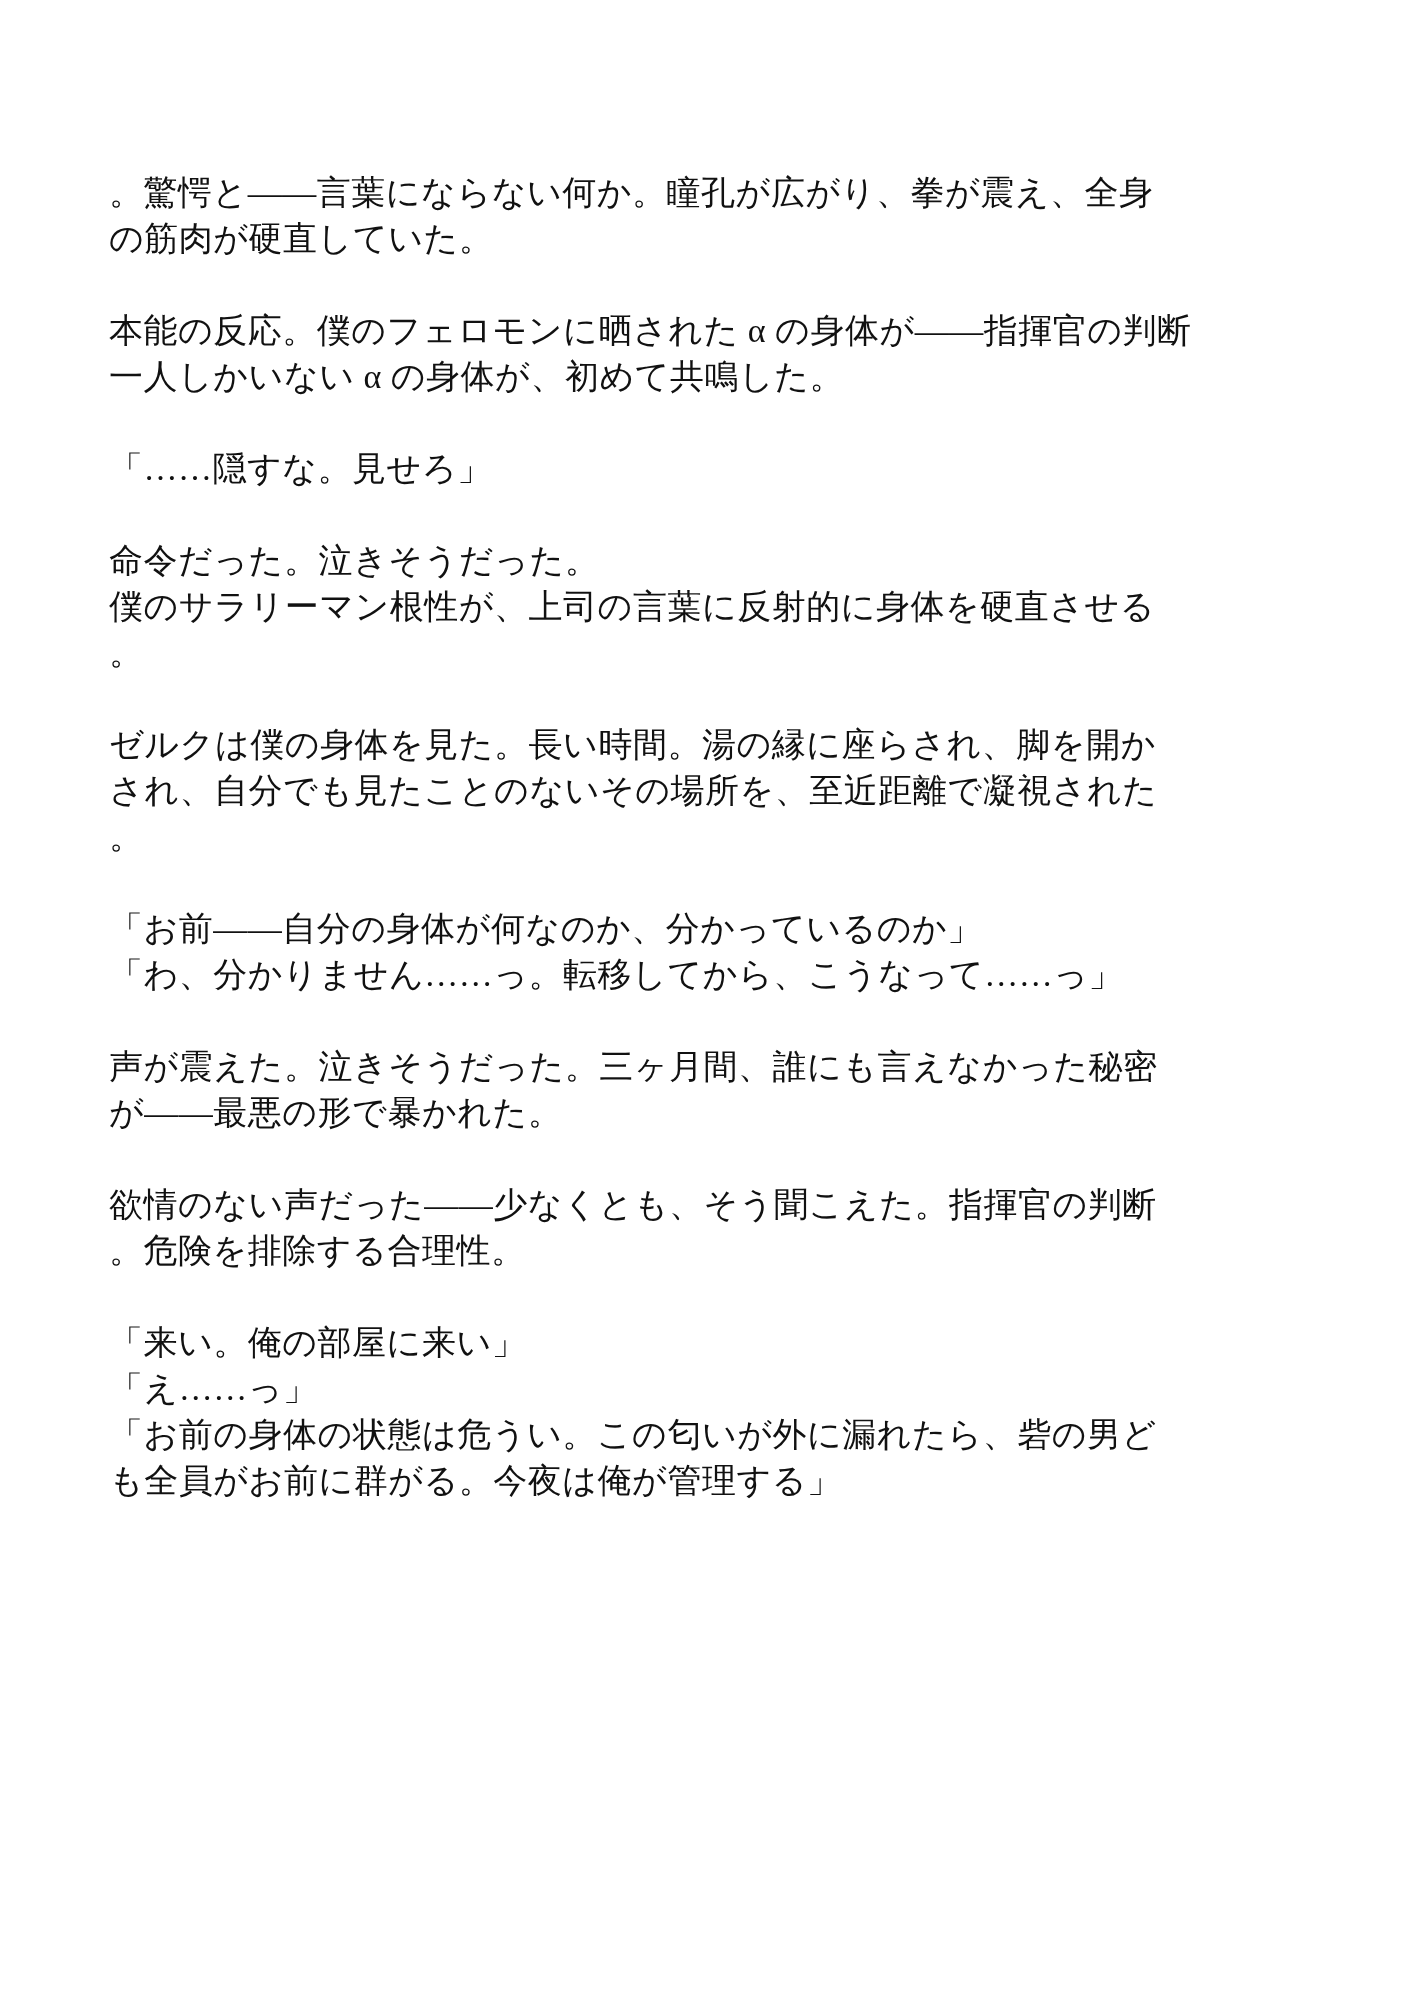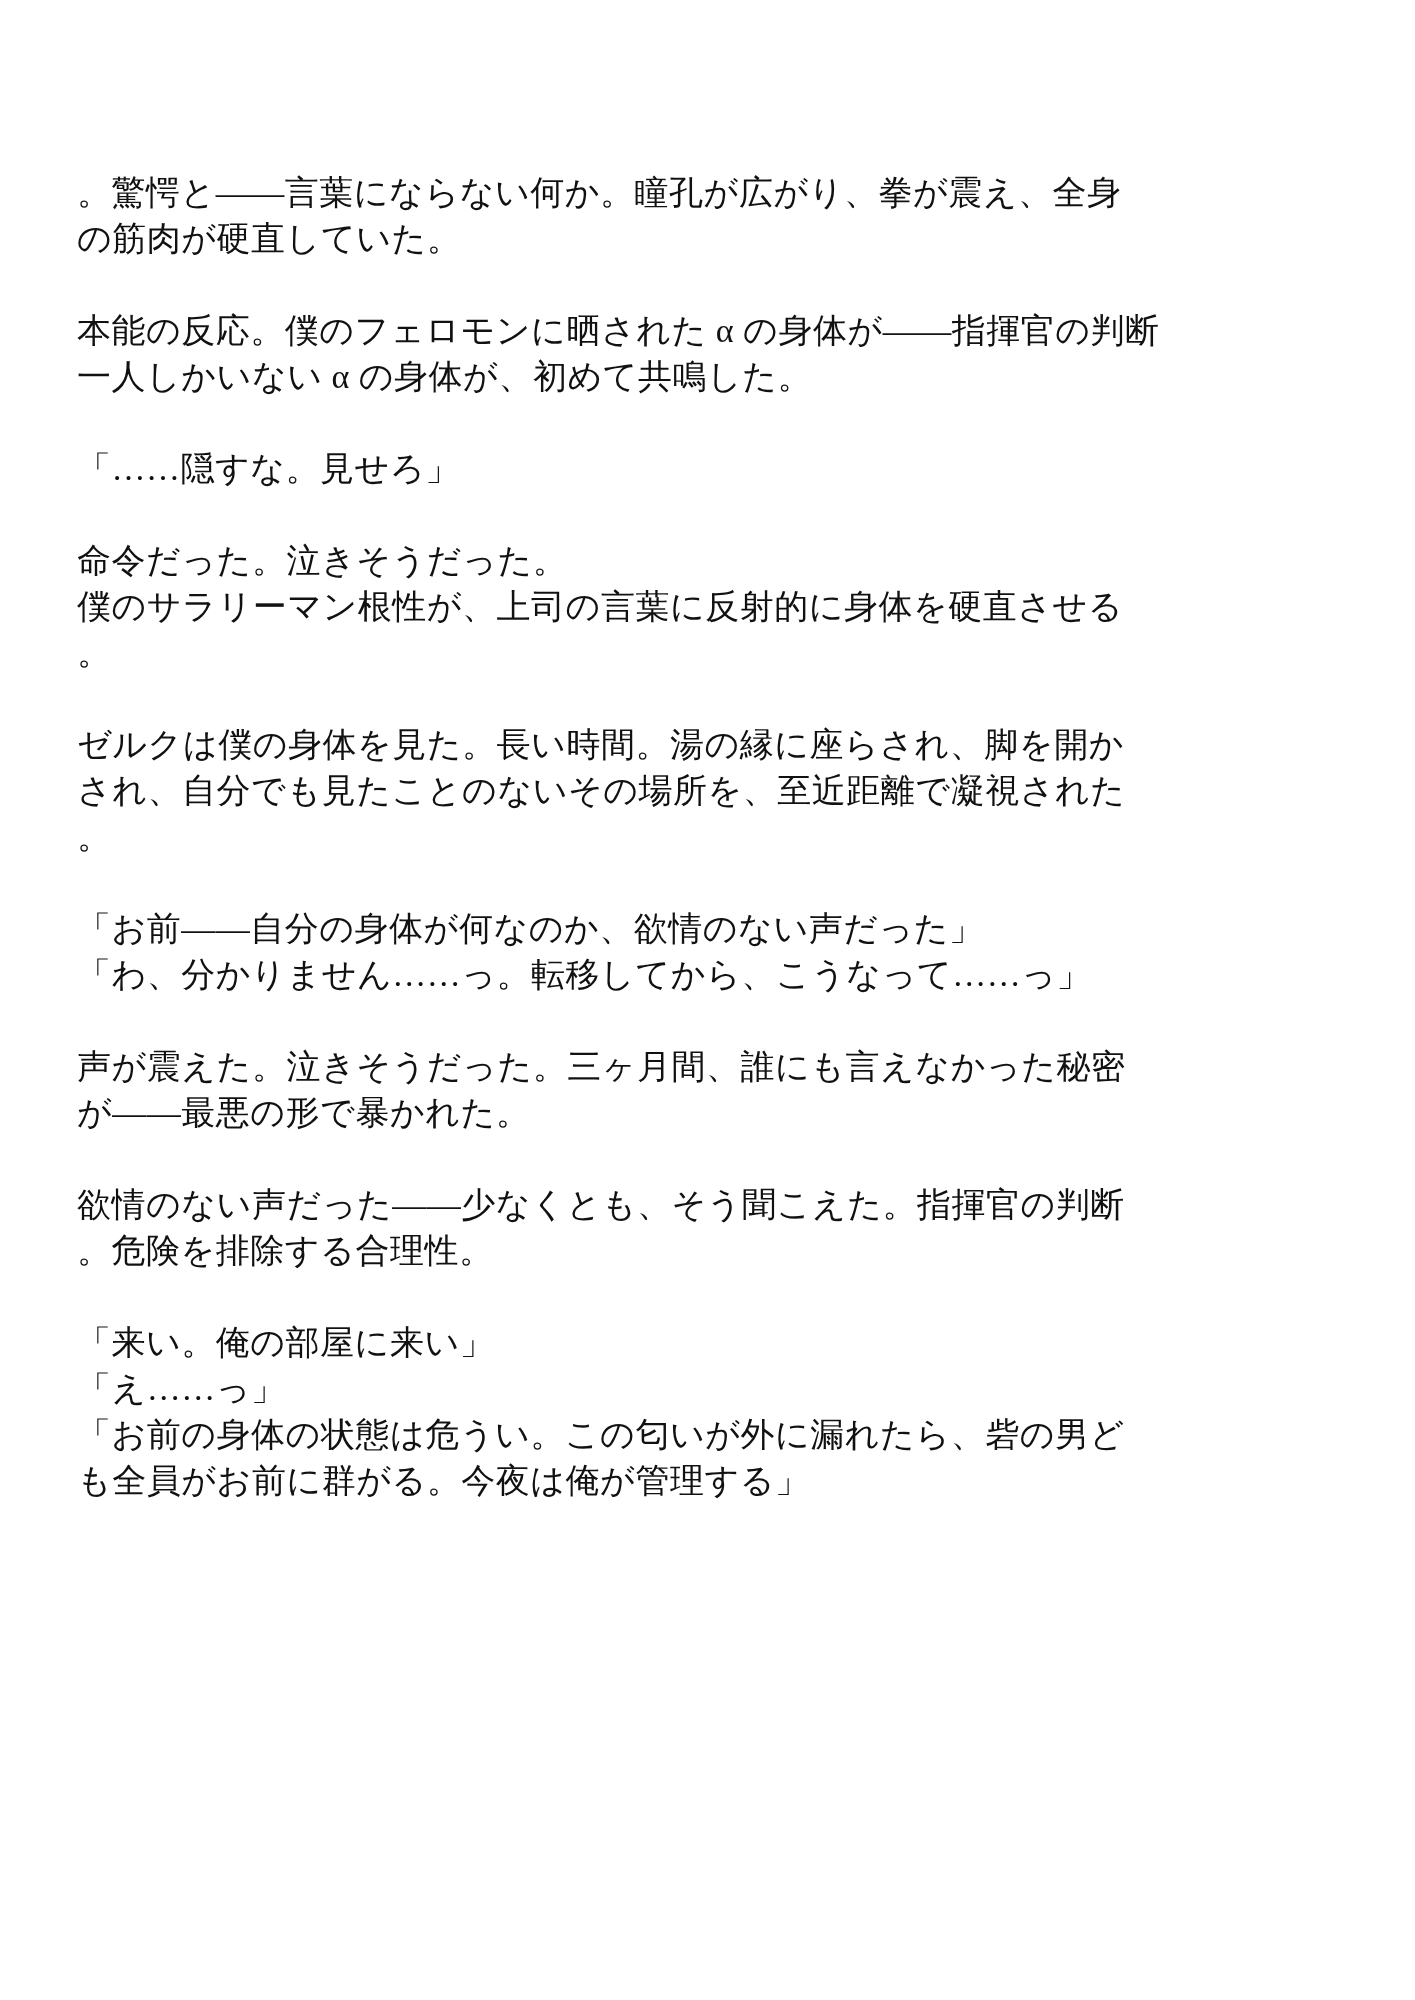--- a/index.html
+++ b/index.html
@@ -10,21 +10,21 @@
   body {
     width: 1415px;
     height: 2000px;
     overflow: hidden;
     font-family: "Liberation Serif", "DejaVu Serif", serif;
   }
   .page {
     box-sizing: border-box;
     width: 1415px;
     height: 1941px;
-    padding: 170px 180px 0 77px;
+    padding: 170px 180px 0 109px;
     background: #ffffff;
   }
   .para {
     margin: 0 0 46px 0;
     font-size: 34px;
     line-height: 46px;
     letter-spacing: 0.5px;
     color: #111111;
     white-space: pre; 
     font-weight: 400;
@@ -38,21 +38,21 @@
 の筋肉が硬直していた。</p>
   <p class="para">本能の反応。僕のフェロモンに晒された α の身体が――指揮官の判断
 一人しかいない α の身体が、初めて共鳴した。</p>
   <p class="para">「……隠すな。見せろ」</p>
   <p class="para">命令だった。泣きそうだった。
 僕のサラリーマン根性が、上司の言葉に反射的に身体を硬直させる
 。</p>
   <p class="para">ゼルクは僕の身体を見た。長い時間。湯の縁に座らされ、脚を開か
 され、自分でも見たことのないその場所を、至近距離で凝視された
 。</p>
-  <p class="para">「お前――自分の身体が何なのか、欲情のない声だった」
+  <p class="para">「お前――自分の身体が何なのか、分かっているのか」
 「わ、分かりません……っ。転移してから、こうなって……っ」</p>
   <p class="para">声が震えた。泣きそうだった。三ヶ月間、誰にも言えなかった秘密
 が――最悪の形で暴かれた。</p>
   <p class="para">欲情のない声だった――少なくとも、そう聞こえた。指揮官の判断
 。危険を排除する合理性。</p>
   <p class="para">「来い。俺の部屋に来い」
 「え……っ」
 「お前の身体の状態は危うい。この匂いが外に漏れたら、砦の男ど
 も全員がお前に群がる。今夜は俺が管理する」</p>
 </div>

